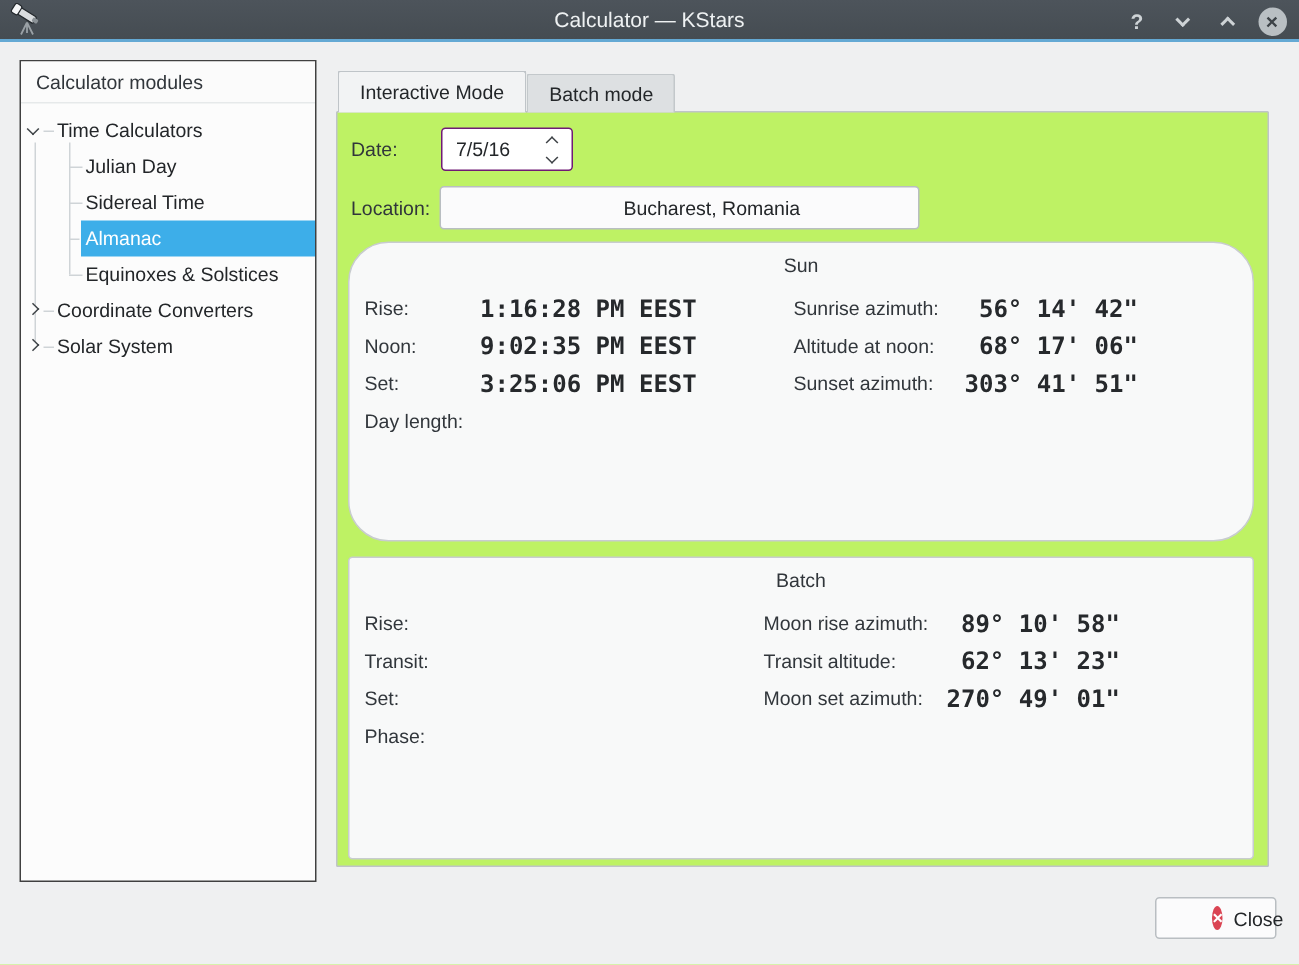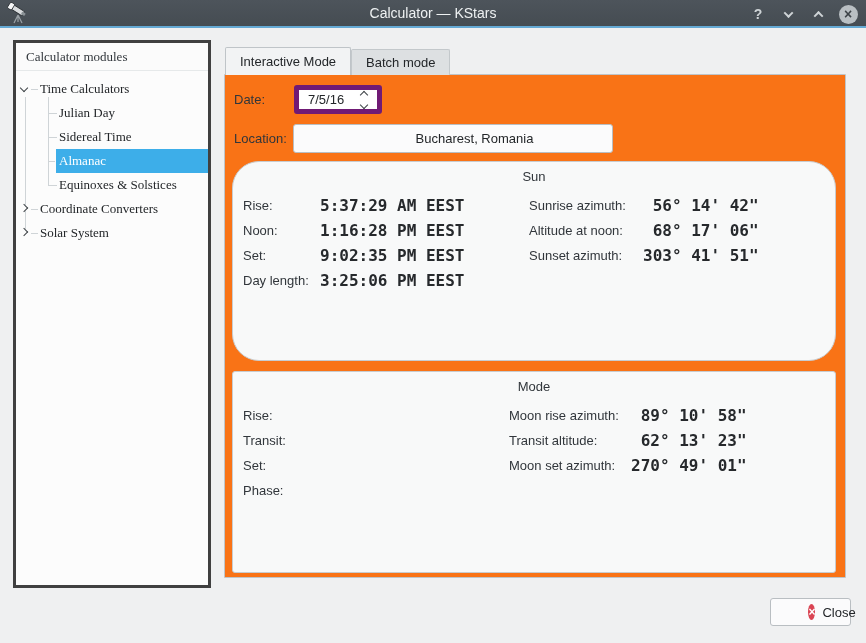--- a/index.html
+++ b/index.html
@@ -16,21 +16,21 @@
   .tb-btn { width:20px; height:20px; display:flex; align-items:center; justify-content:center; cursor:default; }
   .tb-help { color:#ced3d6; font-size:14px; font-weight:bold; }
   .chev { display:inline-block; width:7px; height:7px; border-right:2px solid #ced3d6; border-bottom:2px solid #ced3d6; }
   .chev.down { transform:rotate(45deg) translate(-1px,-1px); }
   .chev.up { transform:rotate(-135deg) translate(-1px,-1px); }
   .tb-close { width:19px; height:19px; border-radius:50%; background:#b9bfc3; color:#3d4348;
     display:flex; align-items:center; justify-content:center; font-size:14px; font-weight:bold; line-height:1; }
 
   
   .sidebar { position:absolute; left:13px; top:40px; width:198px; height:548px;
-    background:#fcfcfc; border:3px solid #404040;font-family:Liberation Serif, serif; }
+    background:#fcfcfc; border:1px solid #404040; }
   .sidebar-header { height:28px; line-height:28px; padding-left:10px; font-size:13px; color:#31363b;
     background:#fbfbfb; border-bottom:1px solid #e6e9ea; }
   .tree { position:relative; padding-top:6px; font-size:13px; color:#232629; }
   .tree .row { height:24px; line-height:24px; white-space:nowrap; position:relative; }
   .tree .row.root { padding-left:24px; }
   .tree .row.child { padding-left:43px; }
   .tree .row.child.selected { background:#3daee9; color:#ffffff; margin-left:40px; padding-left:3px; }
   .t-chev { position:absolute; left:5px; top:8px; width:6px; height:6px;
     border-right:1.3px solid #3e4347; border-bottom:1.3px solid #3e4347; background:transparent; }
   .t-chev.down { transform:rotate(45deg); }
@@ -40,24 +40,24 @@
   .guide.h { height:1px; }
 
   
   .tabbar { position:absolute; left:225px; top:47px; height:28px; display:flex; align-items:flex-end; z-index:3; }
   .tab { font-size:13px; color:#232629; padding:0 14px; border:1px solid #bfc4c8; border-bottom:none;
     border-radius:2px 2px 0 0; height:28px; line-height:27px; background:#f2f3f4; }
   .tab.inactive { background:#dde0e2; border-color:#c3c8cb; height:26px; line-height:25px;margin-top:28px; }
 
   
   .main-frame { position:absolute; left:224px; top:74px; width:622px; height:504px;
-    border:1px solid #bfc4c8; background:#f97316; border-radius:1px; }
+    border:1px solid #bfc4c8; background:#bef264; border-radius:1px; }
   .form-label { position:absolute; font-size:13px; color:#31363b; height:29px; line-height:29px; }
   .spinbox { position:absolute; left:69px; top:10px; width:88px; height:29px; background:#ffffff;
-    border:5px solid #701a75; border-radius:3px; display:flex; align-items:center; }
+    border:1px solid #701a75; border-radius:3px; display:flex; align-items:center; }
   .spin-value { flex:1; padding-left:9px; font-size:13px; color:#232629; }
   .spin-arrows { width:22px; display:flex; flex-direction:column; align-items:center; gap:4px; padding-right:4px; }
   .s-chev { width:6px; height:6px; border-right:1.4px solid #3e4347; border-bottom:1.4px solid #3e4347; }
   .s-chev.up { transform:rotate(-135deg); }
   .s-chev.down { transform:rotate(45deg); }
   .push-button { background:#fbfbfc; border:1px solid #b9bec2; border-radius:3px;
     font-size:13px; color:#232629; text-align:center;padding-left:43px; }
   .location-btn { position:absolute; left:68px; top:49px; width:320px; height:29px; line-height:27px; }
 
   
@@ -167,39 +167,38 @@
 
     <div class="groupbox" style="top:86px; height:200px;border-radius:27px;">
       <div class="gb-title">Sun</div>
       <div class="col" style="left:10px;">
         <div>Rise:</div>
         <div>Noon:</div>
         <div>Set:</div>
         <div>Day length:</div>
       </div>
       <div class="col vals" style="left:87px;">
-        <div>5:37:29 AM EEST</div>
         <div>1:16:28 PM EEST</div>
         <div>9:02:35 PM EEST</div>
         <div>3:25:06 PM EEST</div>
       </div>
       <div class="col" style="left:296px;">
         <div>Sunrise azimuth:</div>
         <div>Altitude at noon:</div>
         <div>Sunset azimuth:</div>
       </div>
       <div class="col vals" style="left:410px;">
         <div> 56° 14' 42"</div>
         <div> 68° 17' 06"</div>
         <div>303° 41' 51"</div>
       </div>
     </div>
 
     <div class="groupbox" style="top:296px; height:202px;">
-      <div class="gb-title">Mode</div>
+      <div class="gb-title">Batch</div>
       <div class="col" style="left:10px;">
         <div>Rise:</div>
         <div>Transit:</div>
         <div>Set:</div>
         <div>Phase:</div>
       </div>
       <div class="col" style="left:276px;">
         <div>Moon rise azimuth:</div>
         <div>Transit altitude:</div>
         <div>Moon set azimuth:</div>

